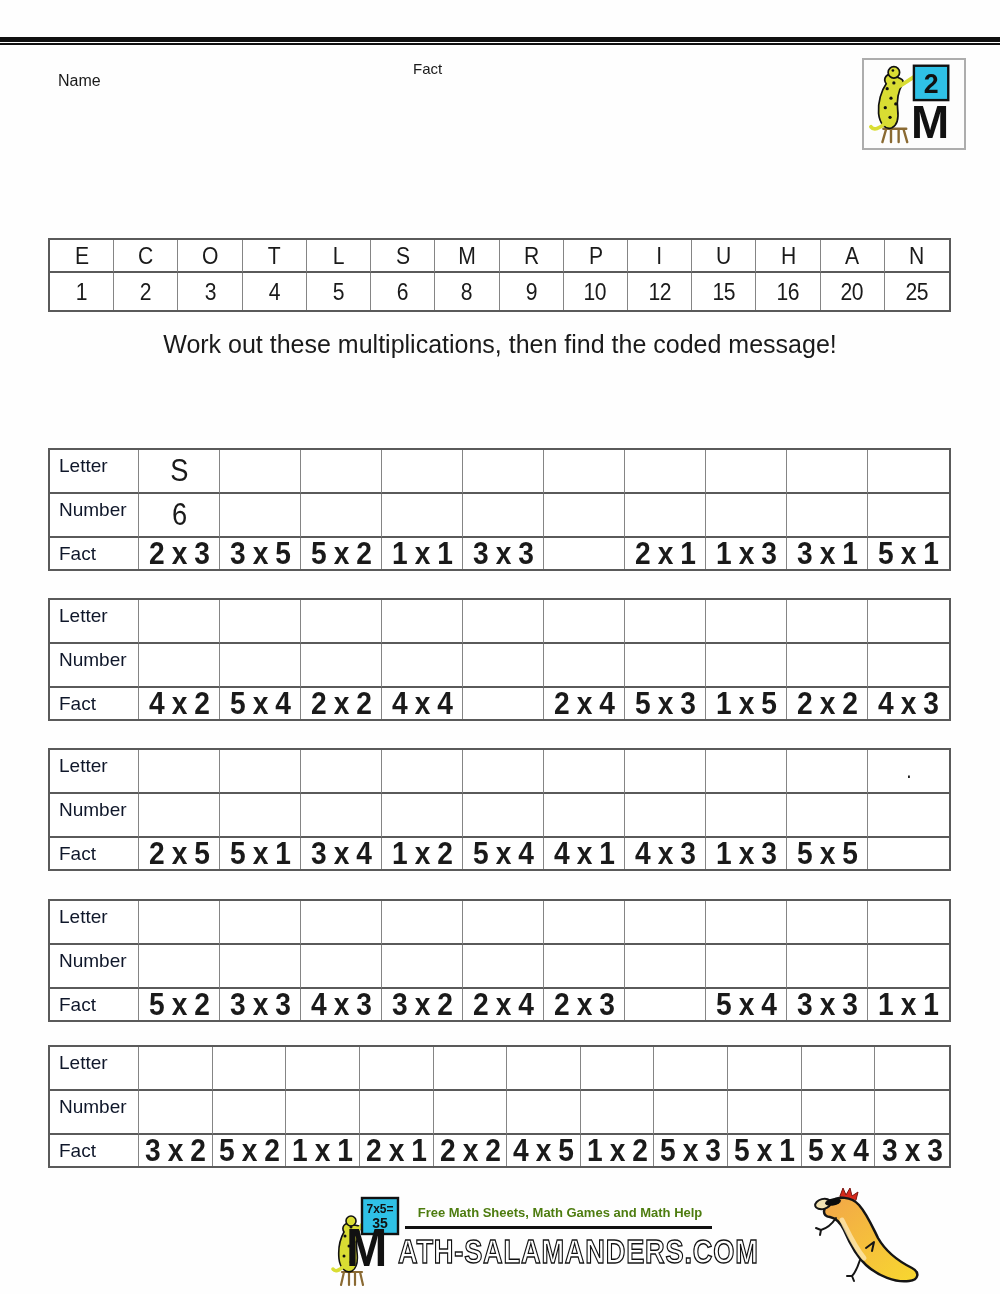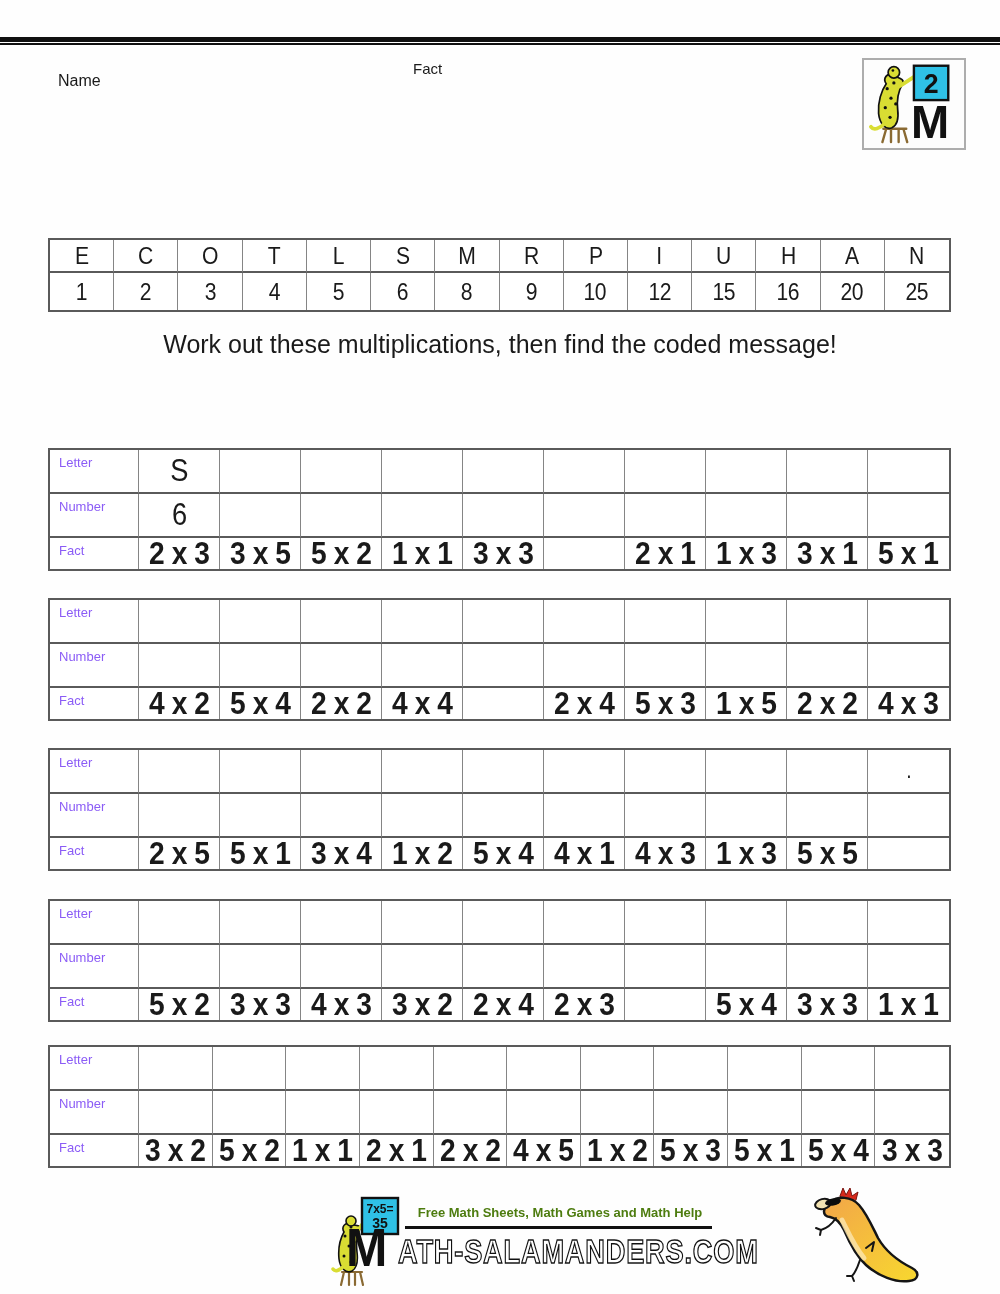--- a/index.html
+++ b/index.html
@@ -23,21 +23,21 @@
   .cell{display:flex;align-items:center;justify-content:center;box-sizing:border-box;
         border-right:1px solid var(--border-light);border-bottom:2px solid var(--border-dark);
         overflow:hidden;}
   .cell.last-col{border-right:none;}
   .cell.last-row{border-bottom:none;}
   .code-table{top:238px;grid-template-rows:33px 37px;}
   .code-table .cell{font-size:24px;}
   .puzzle-table{grid-template-rows:44px 44px 31px;}
   .pt1{top:448px;} .pt2{top:598px;} .pt3{top:748px;} .pt4{top:899px;} .pt5{top:1045px;}
   .cell.label{align-items:flex-start;justify-content:flex-start;padding:5px 0 0 9px;
-              font-size:13px;color:#8b5cf6;}
+              font-size:19px;color:#0f172a;}
   .cell.ans{font-size:31px;}
   .cell.ans.dot{font-size:22px;align-items:center;}
   .cell.fact{font-size:32px;font-weight:bold;}
   .narrow{display:inline-block;transform:scaleX(.88);letter-spacing:-0.5px;}
   
   .instr{position:absolute;left:0;width:1000px;margin:0;text-align:center;font-size:25px;}
   .i1{top:330px;} .i2{top:396px;}
   
   .footer-logo-sal{position:absolute;left:330px;top:1194px;width:74px;height:96px;}
   .footer-tagline{position:absolute;left:410px;top:1205px;width:300px;text-align:center;

